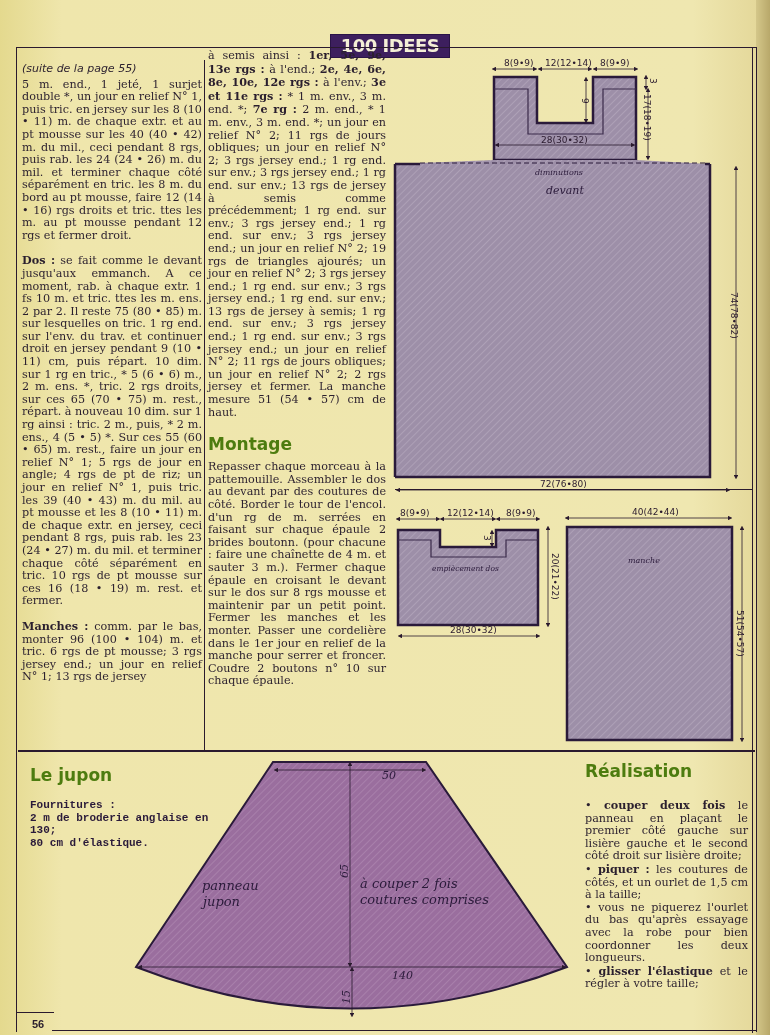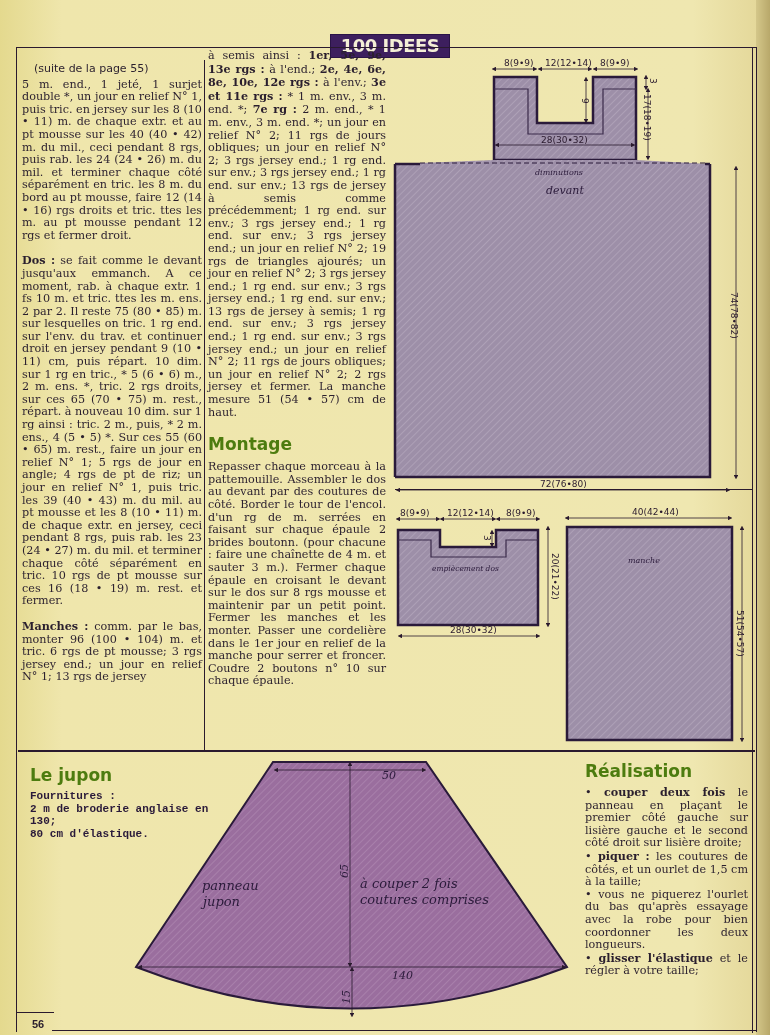--- a/index.html
+++ b/index.html
@@ -40,21 +40,21 @@
   .hrule { position: absolute; border-top: 2.5px solid #2a1a2e; }
   .page-num {
     position: absolute; left: 32px; top: 1018px;
     font-family: Liberation Sans, sans-serif; font-weight: bold; font-size: 11px;
   }
   .col {
     position: absolute; font-size: 11.2px; line-height: 12.6px; text-align: justify;
     color: #2a1f2e;
   }
   .col p { margin: 0 0 0 0; }
-  .col .italic { font-family: "DejaVu Sans", sans-serif; font-size: 11px; margin-bottom: 3px; margin-left: 12px; }
+  .col .italic { font-family: "DejaVu Sans", sans-serif; font-style: italic; font-size: 11px; margin-bottom: 3px; }
   .col b { font-weight: bold; }
   .gap { height: 12px; }
   .section-title {
     font-family: "DejaVu Sans", sans-serif; font-weight: bold; font-size: 17px; line-height: 22px;
     margin: 0 0 6px 0; color: #4d7c0f;
   }
   .fourn { font-family: Liberation Mono, monospace; font-weight: bold; font-size: 11px; line-height: 12.5px; color: #2a1a3a; }
   svg text { font-family: "DejaVu Sans", sans-serif; }
   .dim { font-size: 9px; fill: #2a1a2e; }
   .script { font-family: "DejaVu Serif", serif; font-style: italic; fill: #2a1a3a; }
@@ -177,25 +177,25 @@
     <line x1="352" y1="969" x2="352" y2="1015" stroke="#2a1a2e" stroke-width="0.8" marker-start="url(#arr)" marker-end="url(#arr)"></line>
     <text class="script" x="0" y="0" transform="translate(350,1004) rotate(-90)" font-size="11">15</text>
     <text class="script" x="202" y="890" font-size="13">panneau</text>
     <text class="script" x="203" y="906" font-size="13">jupon</text>
     <text class="script" x="360" y="888" font-size="13">à couper 2 fois</text>
     <text class="script" x="360" y="904" font-size="13">coutures comprises</text>
   </g>
 </svg>
 
 <div style="position:absolute; left:30px; top:764px; width:190px;">
-  <h2 class="section-title" style="margin-bottom:4px;">Le jupon</h2>
+  <h2 class="section-title" style="margin-bottom:13px;">Le jupon</h2>
   <div class="fourn">Fournitures :</div>
   <div class="fourn">2 m de broderie anglaise en 130;</div>
   <div class="fourn">80 cm d'élastique.</div>
 </div>
 
 <div class="col" style="left:585px; top:760px; width:163px;">
-  <h2 class="section-title" style="margin-bottom:4px;">Réalisation</h2>
+  <h2 class="section-title" style="margin-bottom:17px;">Réalisation</h2>
   <p>• <b>couper deux fois</b><span> le panneau en plaçant le premier côté gauche sur lisière gauche et le second côté droit sur lisière droite;</span></p>
   <p>• <b>piquer :</b><span> les coutures de côtés, et un ourlet de 1,5 cm à la taille;</span></p>
   <p>• <span>vous ne piquerez l'ourlet du bas qu'après essayage avec la robe pour bien coordonner les deux longueurs.</span></p>
   <p>• <b>glisser l'élastique</b><span> et le régler à votre taille;</span></p>
 </div>
 
 </body></html>

